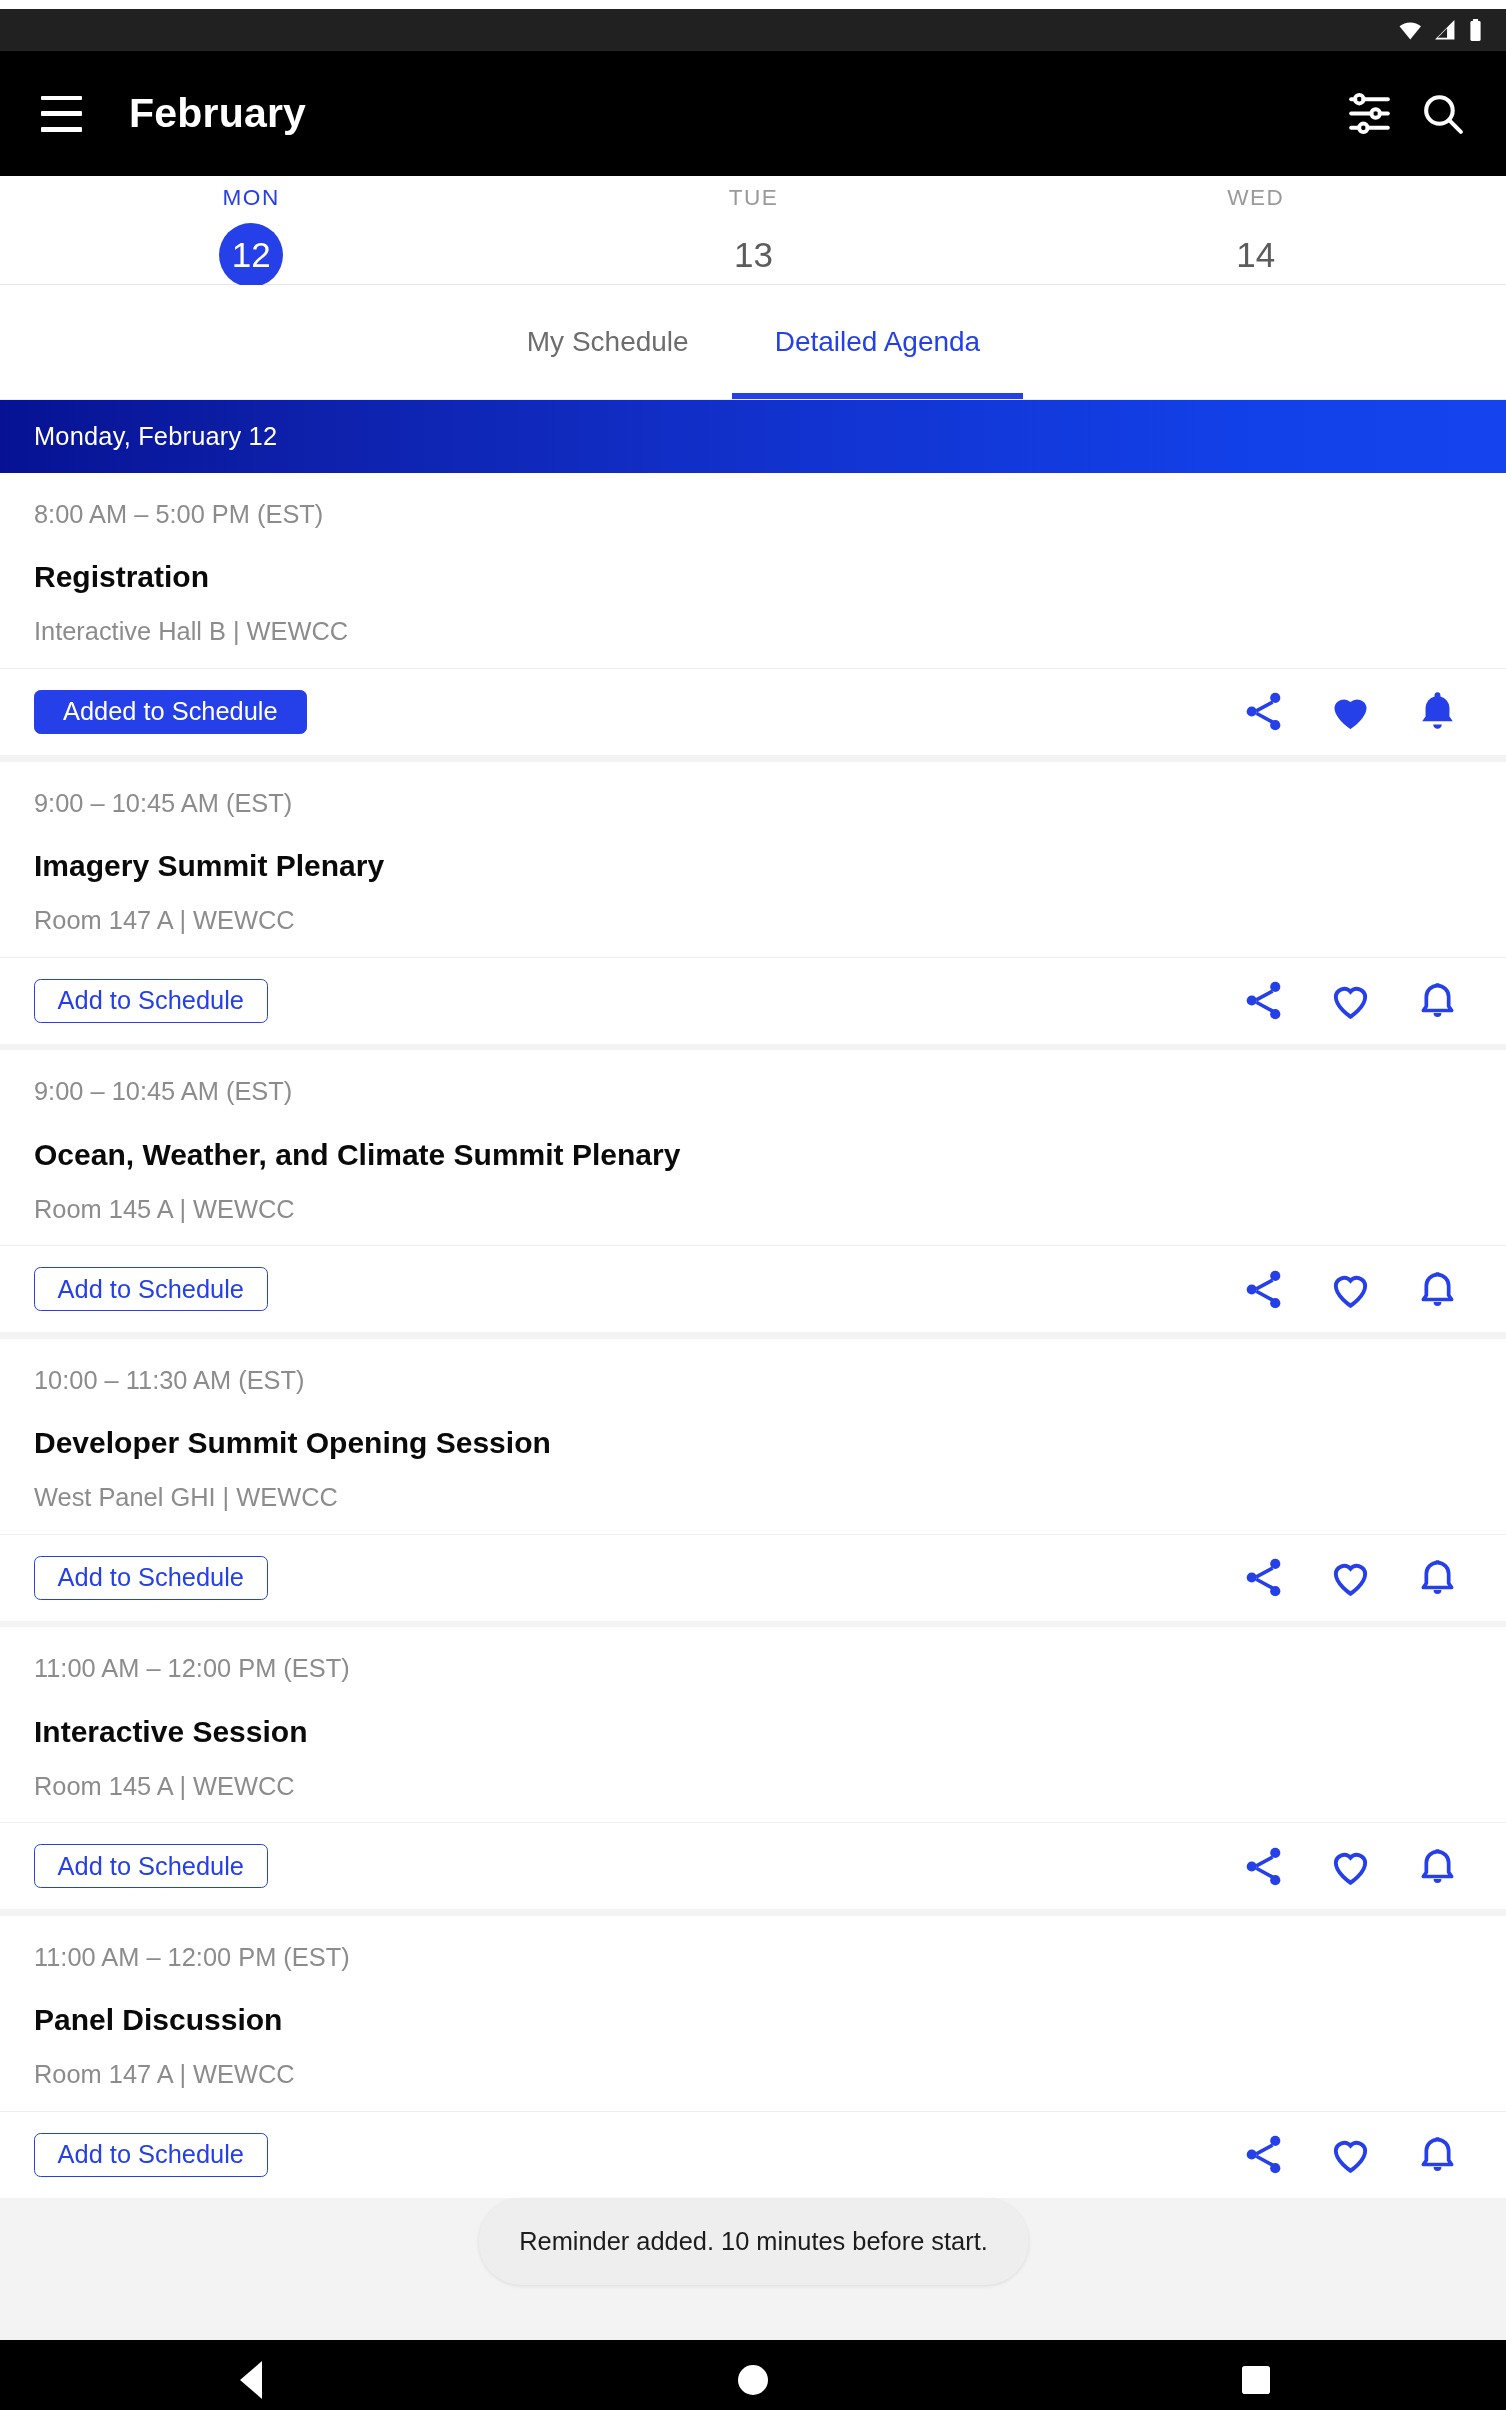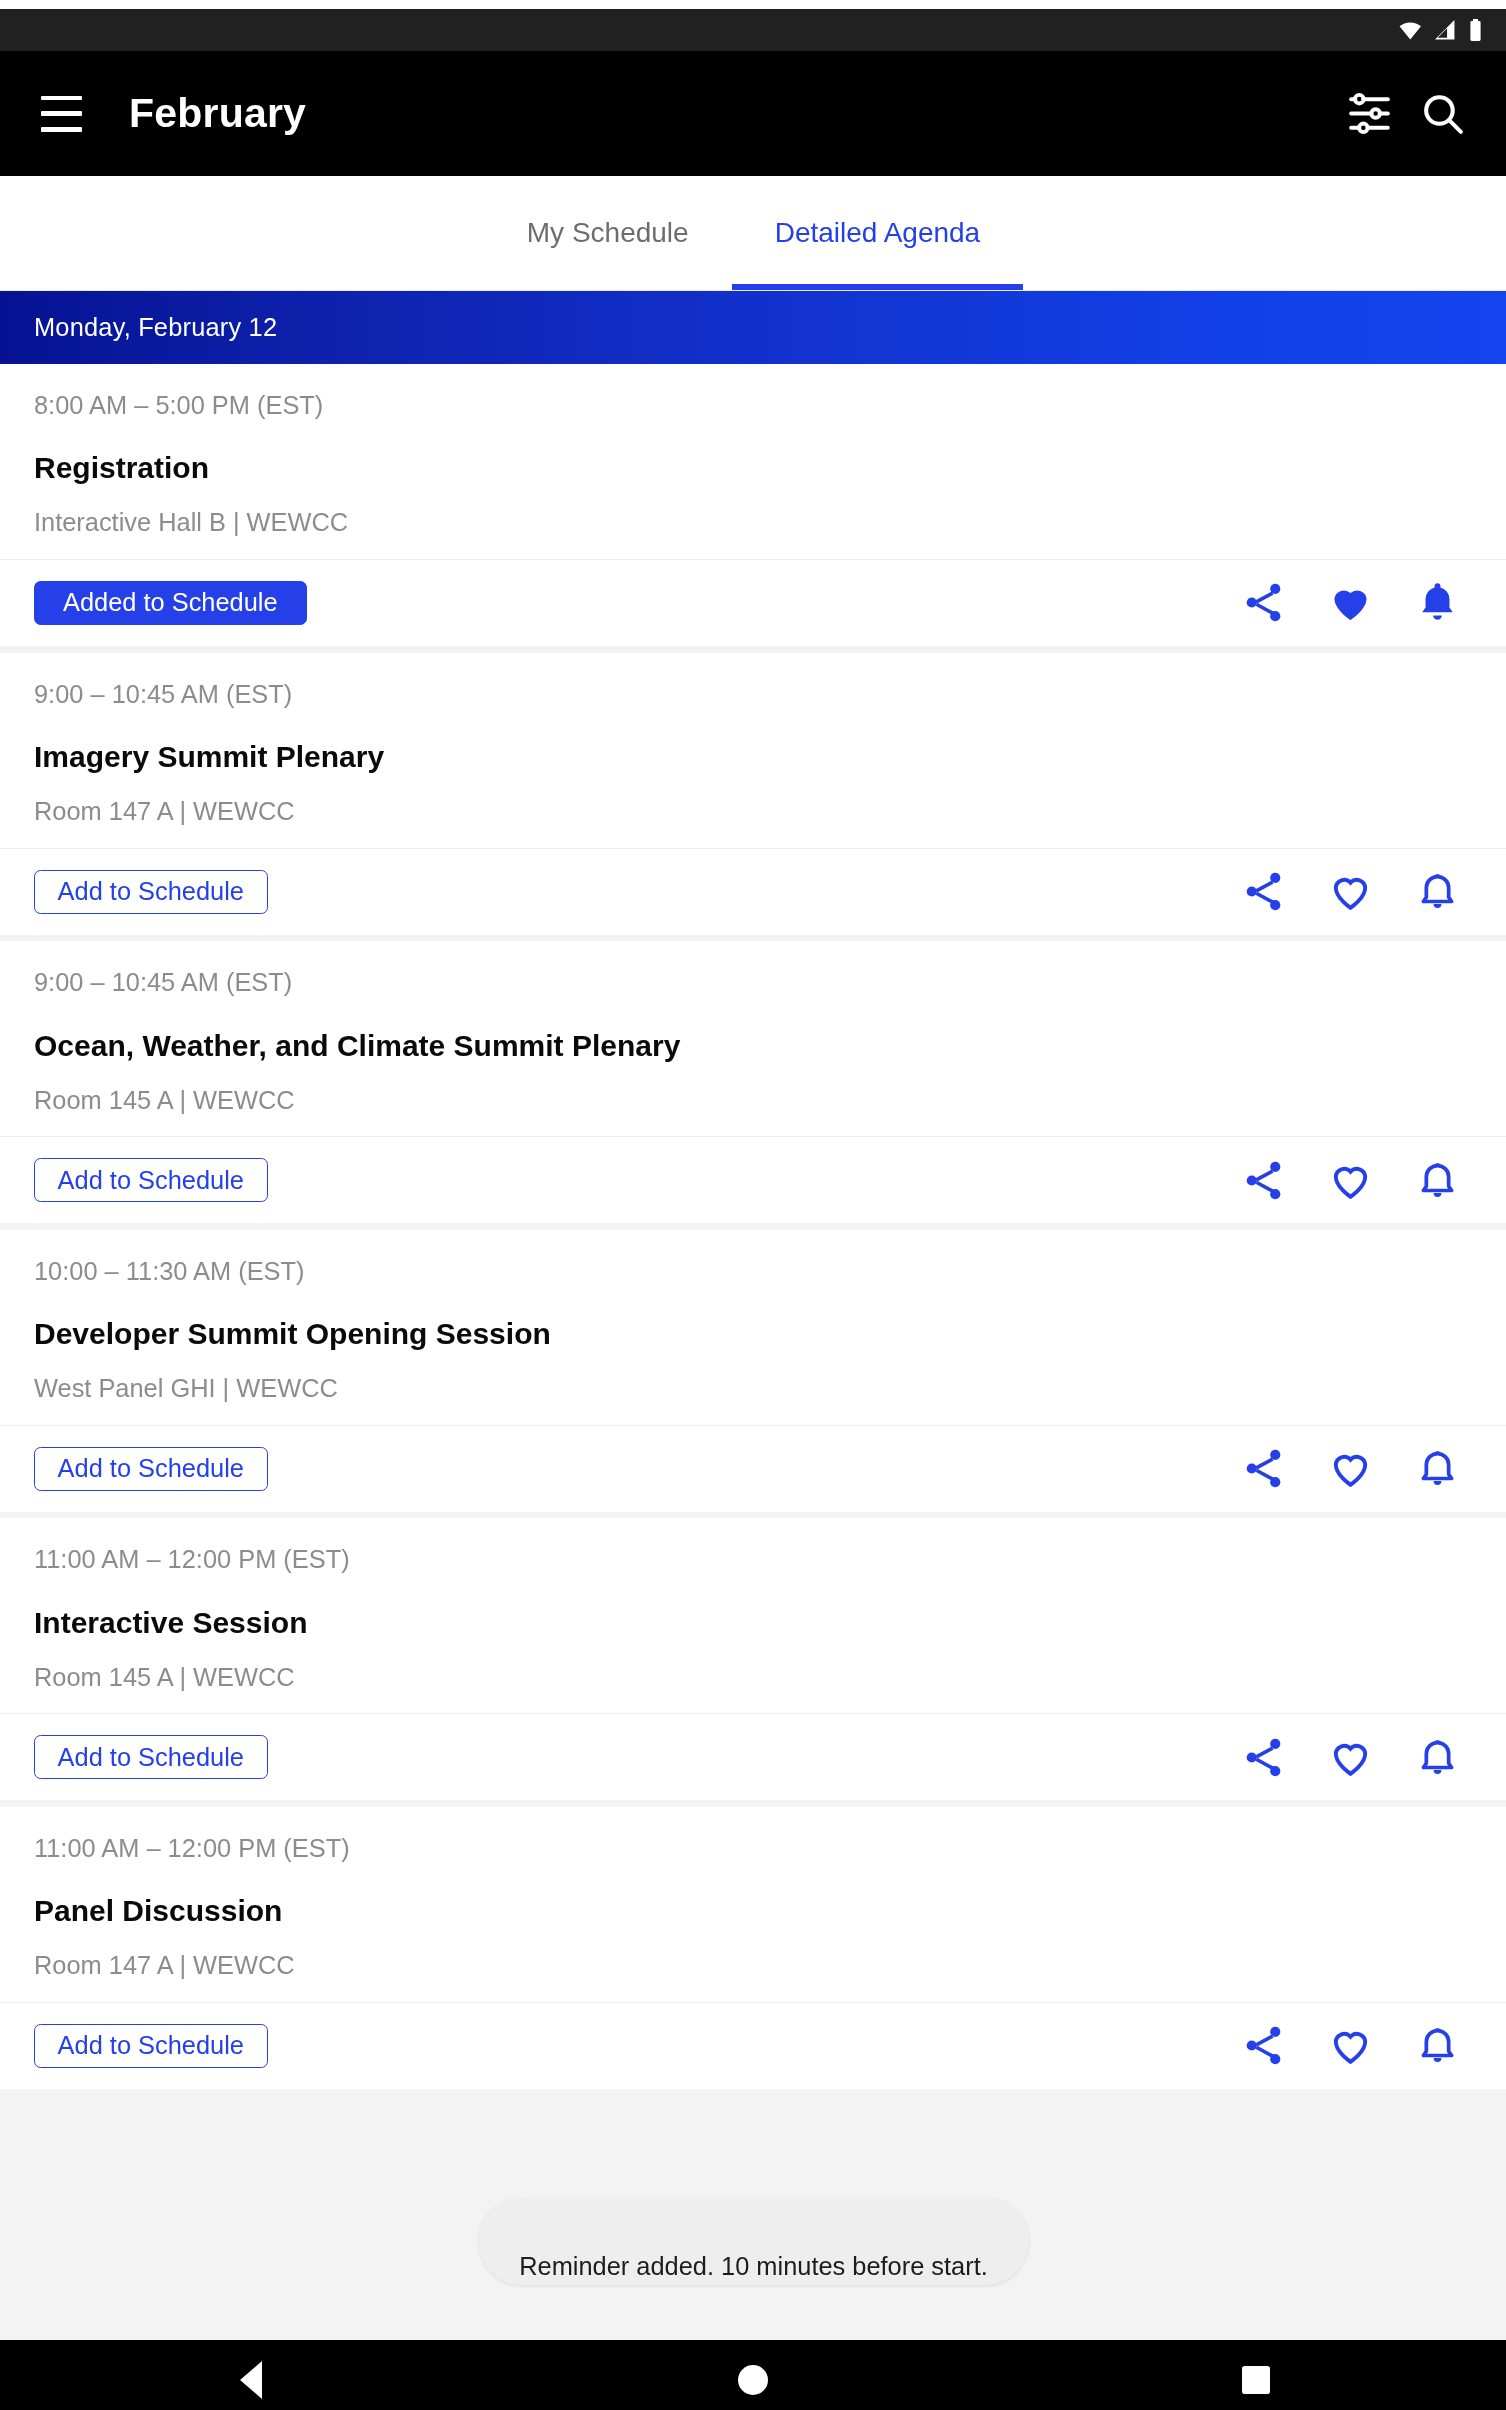--- a/index.html
+++ b/index.html
@@ -91,21 +91,21 @@
   }
   .btn-outline{ border:1.9px solid #2540E8; color:#2540E8; background:#ffffff; }
   .btn-filled{ border:1.9px solid #2540E8; color:#ffffff; background:#2540E8; font-weight:500; padding:0 28px; }
   .actions-spacer{ flex:1 1 auto; }
   .iconbtn{ width:87px; height:87px; display:flex; align-items:center; justify-content:center; cursor:pointer; }
 
   
   .toast{
     position:absolute; left:50%; transform:translateX(-50%);
     top:2189px; background:#eeeeee; border-radius:43px;
-    padding:4px 41px; height:87px; display:flex; align-items:flex-end;
+    padding:4px 41px; height:87px; display:flex; align-items:center;
     box-shadow:0 0.9px 3.8px rgba(0,0,0,0.10); z-index:40;
   }
   .toast-text{ font-size:25.4px; color:#1c1c1c; white-space:nowrap; }
 
   
   .navbar{
     height:80px; flex:0 0 80px; background:#000000;
     display:flex; align-items:center; justify-content:space-around;
     position:absolute; left:0; right:0; bottom:0; z-index:50;
   }
@@ -162,20 +162,34 @@
       </svg>
     </div>
     <div class="appbar-action">
       <svg width="49" height="49" viewBox="0 0 24 24" fill="none" stroke="#fff" stroke-width="2" stroke-linecap="round">
         <circle cx="10.5" cy="10.5" r="6.5"></circle>
           <line x1="15.5" y1="15.5" x2="21" y2="21"></line>
       </svg>
     </div>
   </div>
 
+  <div class="datestrip">
+    <div class="datecell">
+      <div class="dow sel">MON</div>
+      <div class="dnum sel">12</div>
+    </div>
+    <div class="datecell">
+      <div class="dow">TUE</div>
+      <div class="dnum">13</div>
+    </div>
+    <div class="datecell">
+      <div class="dow">WED</div>
+      <div class="dnum">14</div>
+    </div>
+  </div>
 
   <div class="tabs">
     <div class="tab">My Schedule</div>
     <div class="tab active">Detailed Agenda</div>
   </div>
 
   <div class="daybanner">
     <div class="daybanner-text">Monday, February 12</div>
   </div>
 

